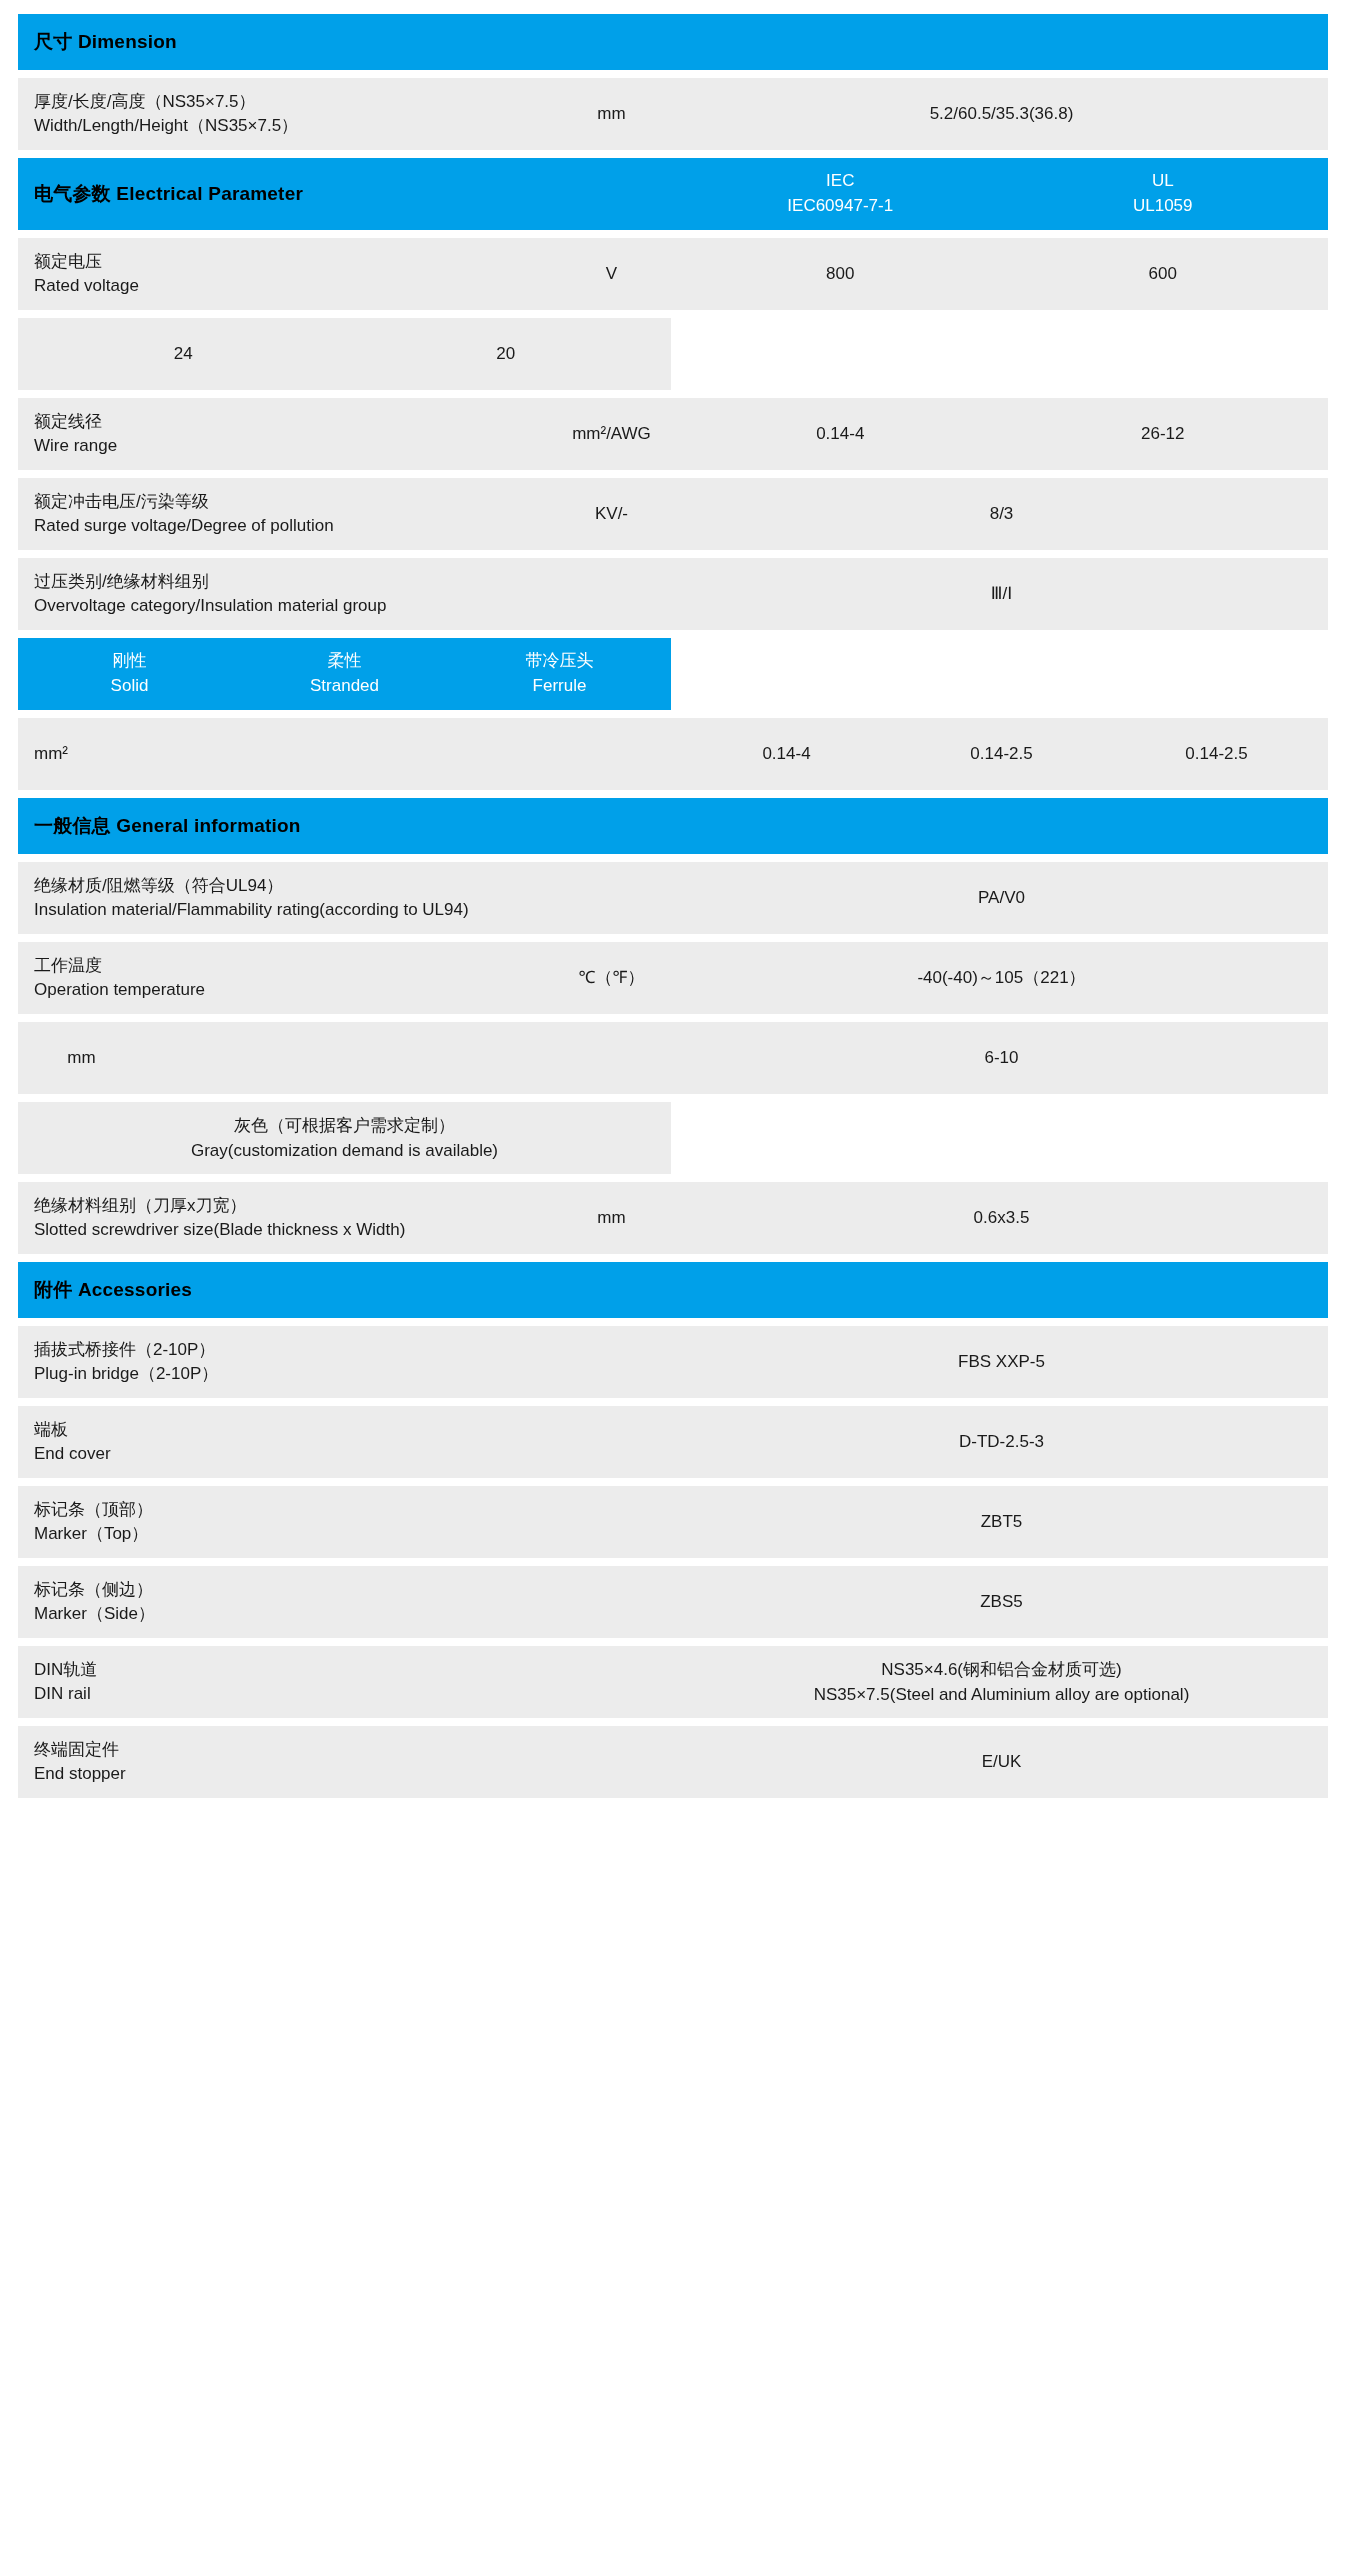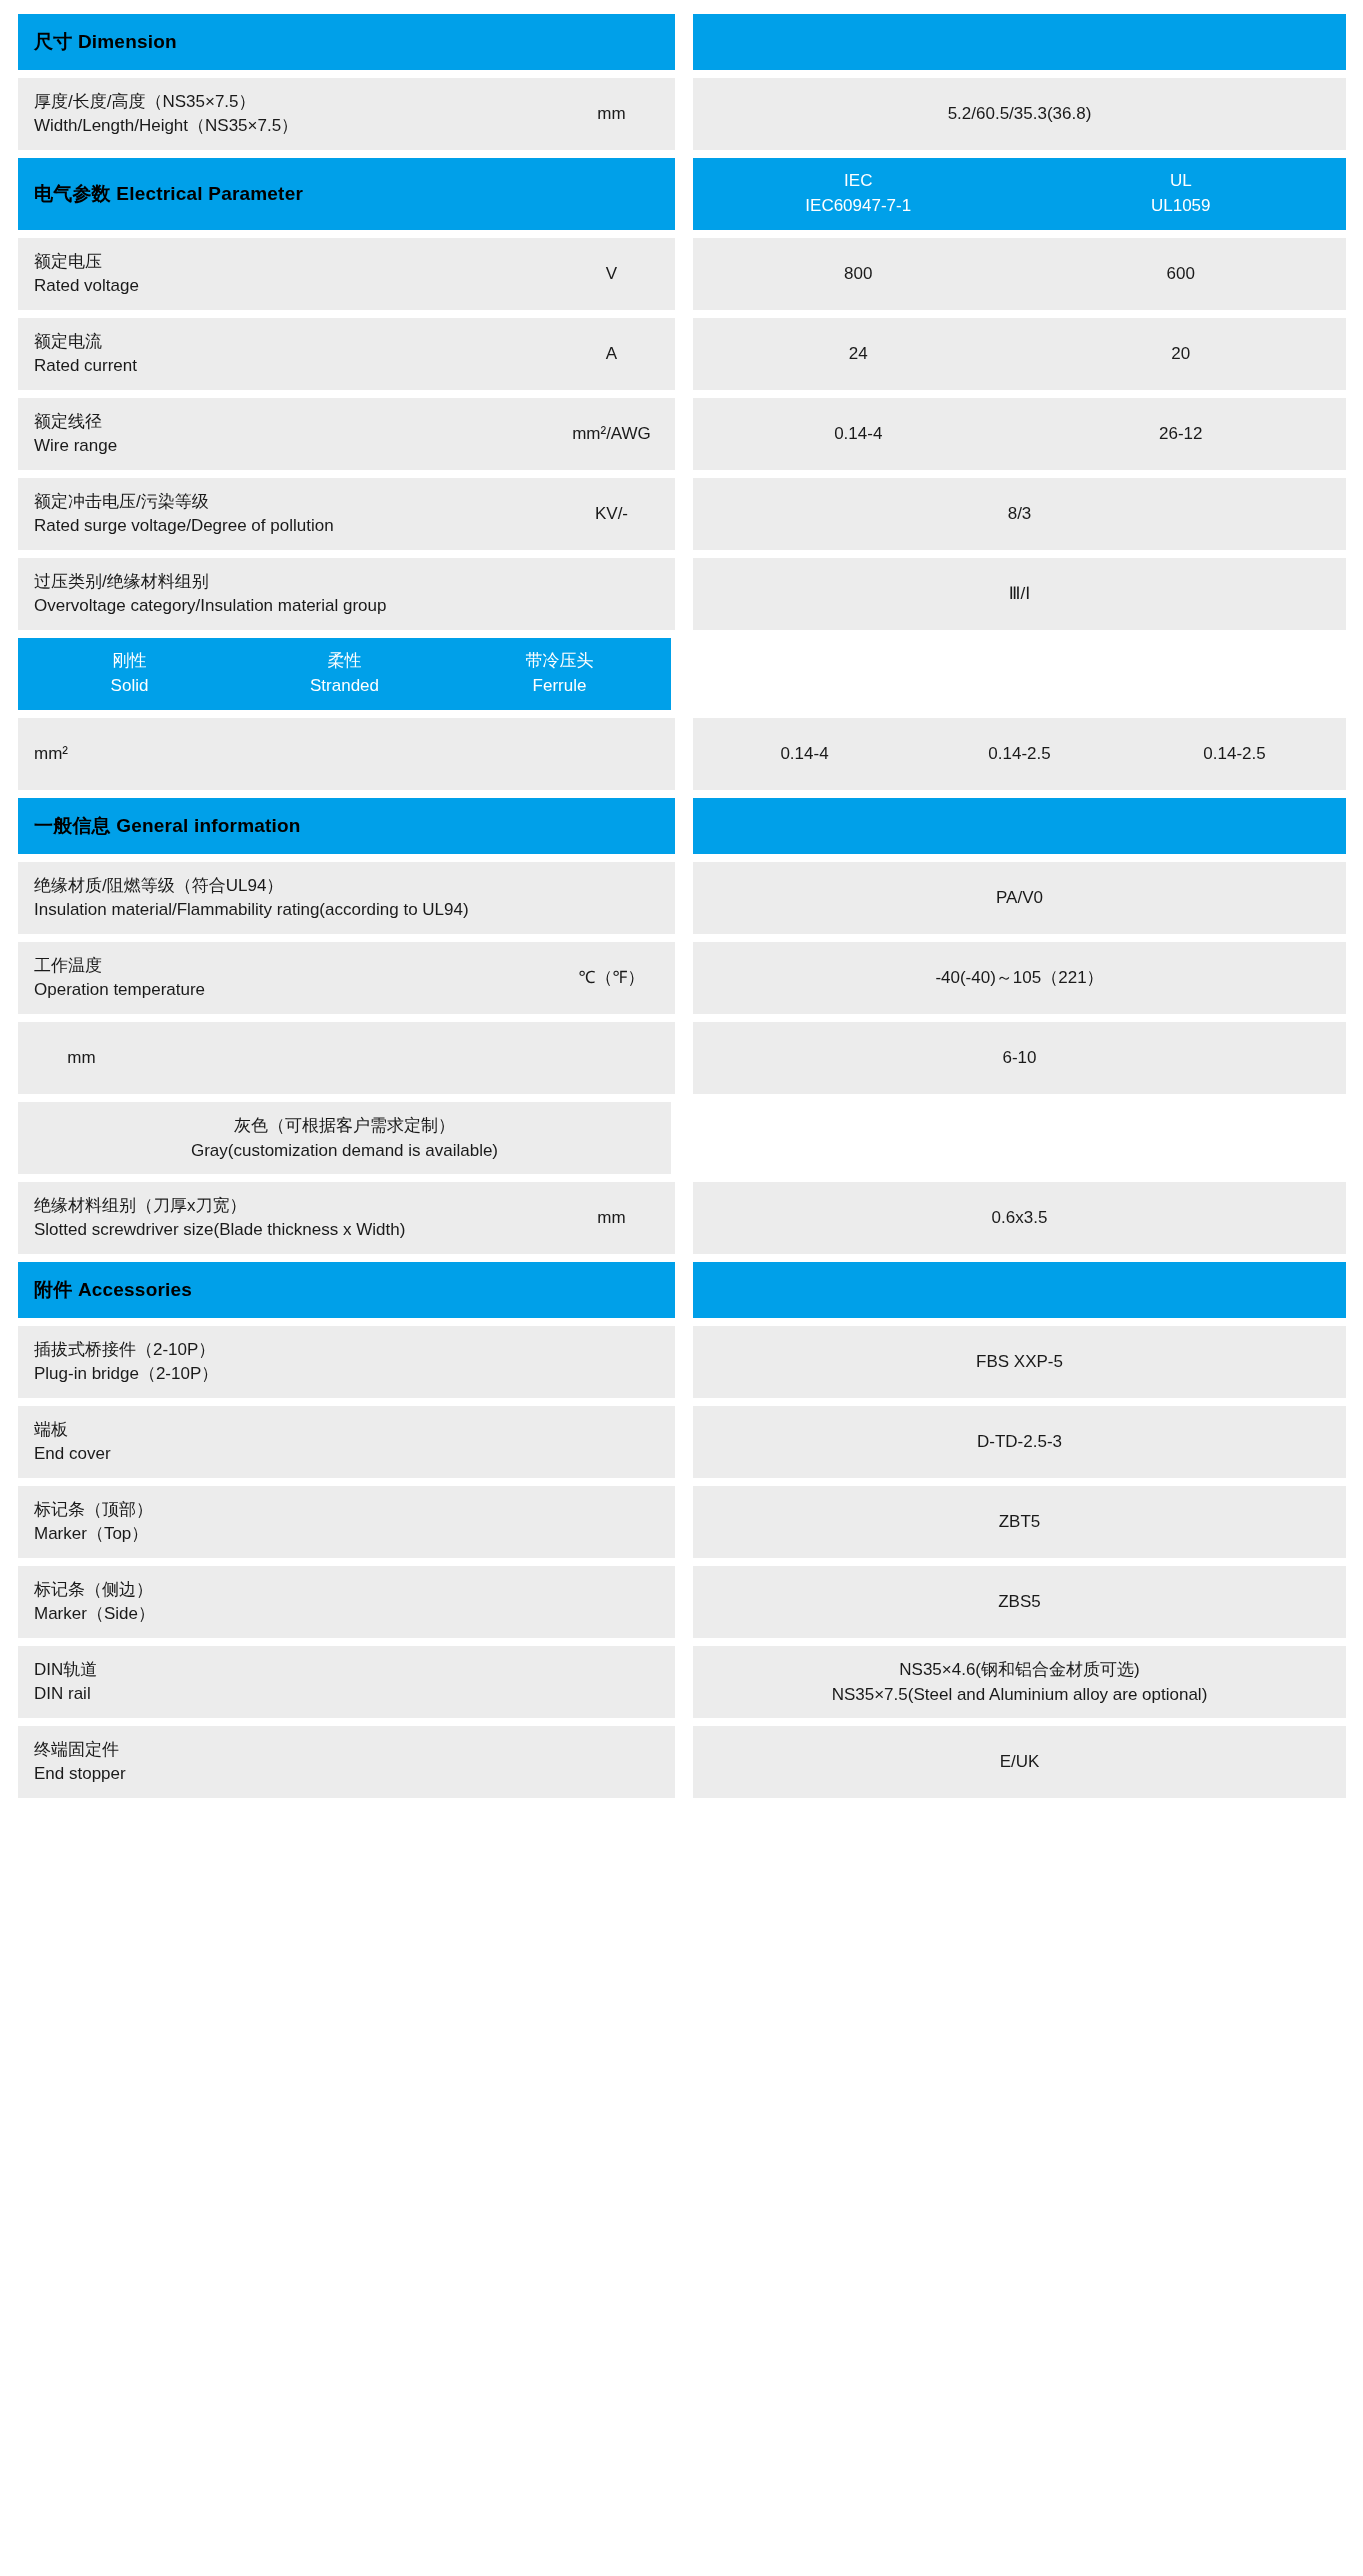--- a/index.html
+++ b/index.html
@@ -12,21 +12,20 @@
     min-height: 2576px;
     font-family: "Liberation Sans", sans-serif;
     color: #1a1a1a;
   }
   .sheet {
     width: 1363px;
     padding: 14px 18px 18px 18px;
   }
   .row {
     display: flex;
-    gap: 18px;
     margin-bottom: 8px;
   }
   .left {
     width: 657px;
     flex: 0 0 657px;
     display: flex;
     align-items: center;
     padding: 10px 16px;
     min-height: 56px;
   }
@@ -134,27 +133,20 @@
     </div>
     <div class="right grey">
       <div class="val-cols">
         <div class="col">800</div>
         <div class="col">600</div>
       </div>
     </div>
   </div>
 
   <div class="row tall">
-    <div class="left grey">
-      <div class="label-block">
-        <span class="cn">额定电流</span>
-        <span class="en">Rated current</span>
-      </div>
-      <div class="unit">A</div>
-    </div>
     <div class="right grey">
       <div class="val-cols">
         <div class="col">24</div>
         <div class="col">20</div>
       </div>
     </div>
   </div>
 
   <div class="row tall">
     <div class="left grey">

